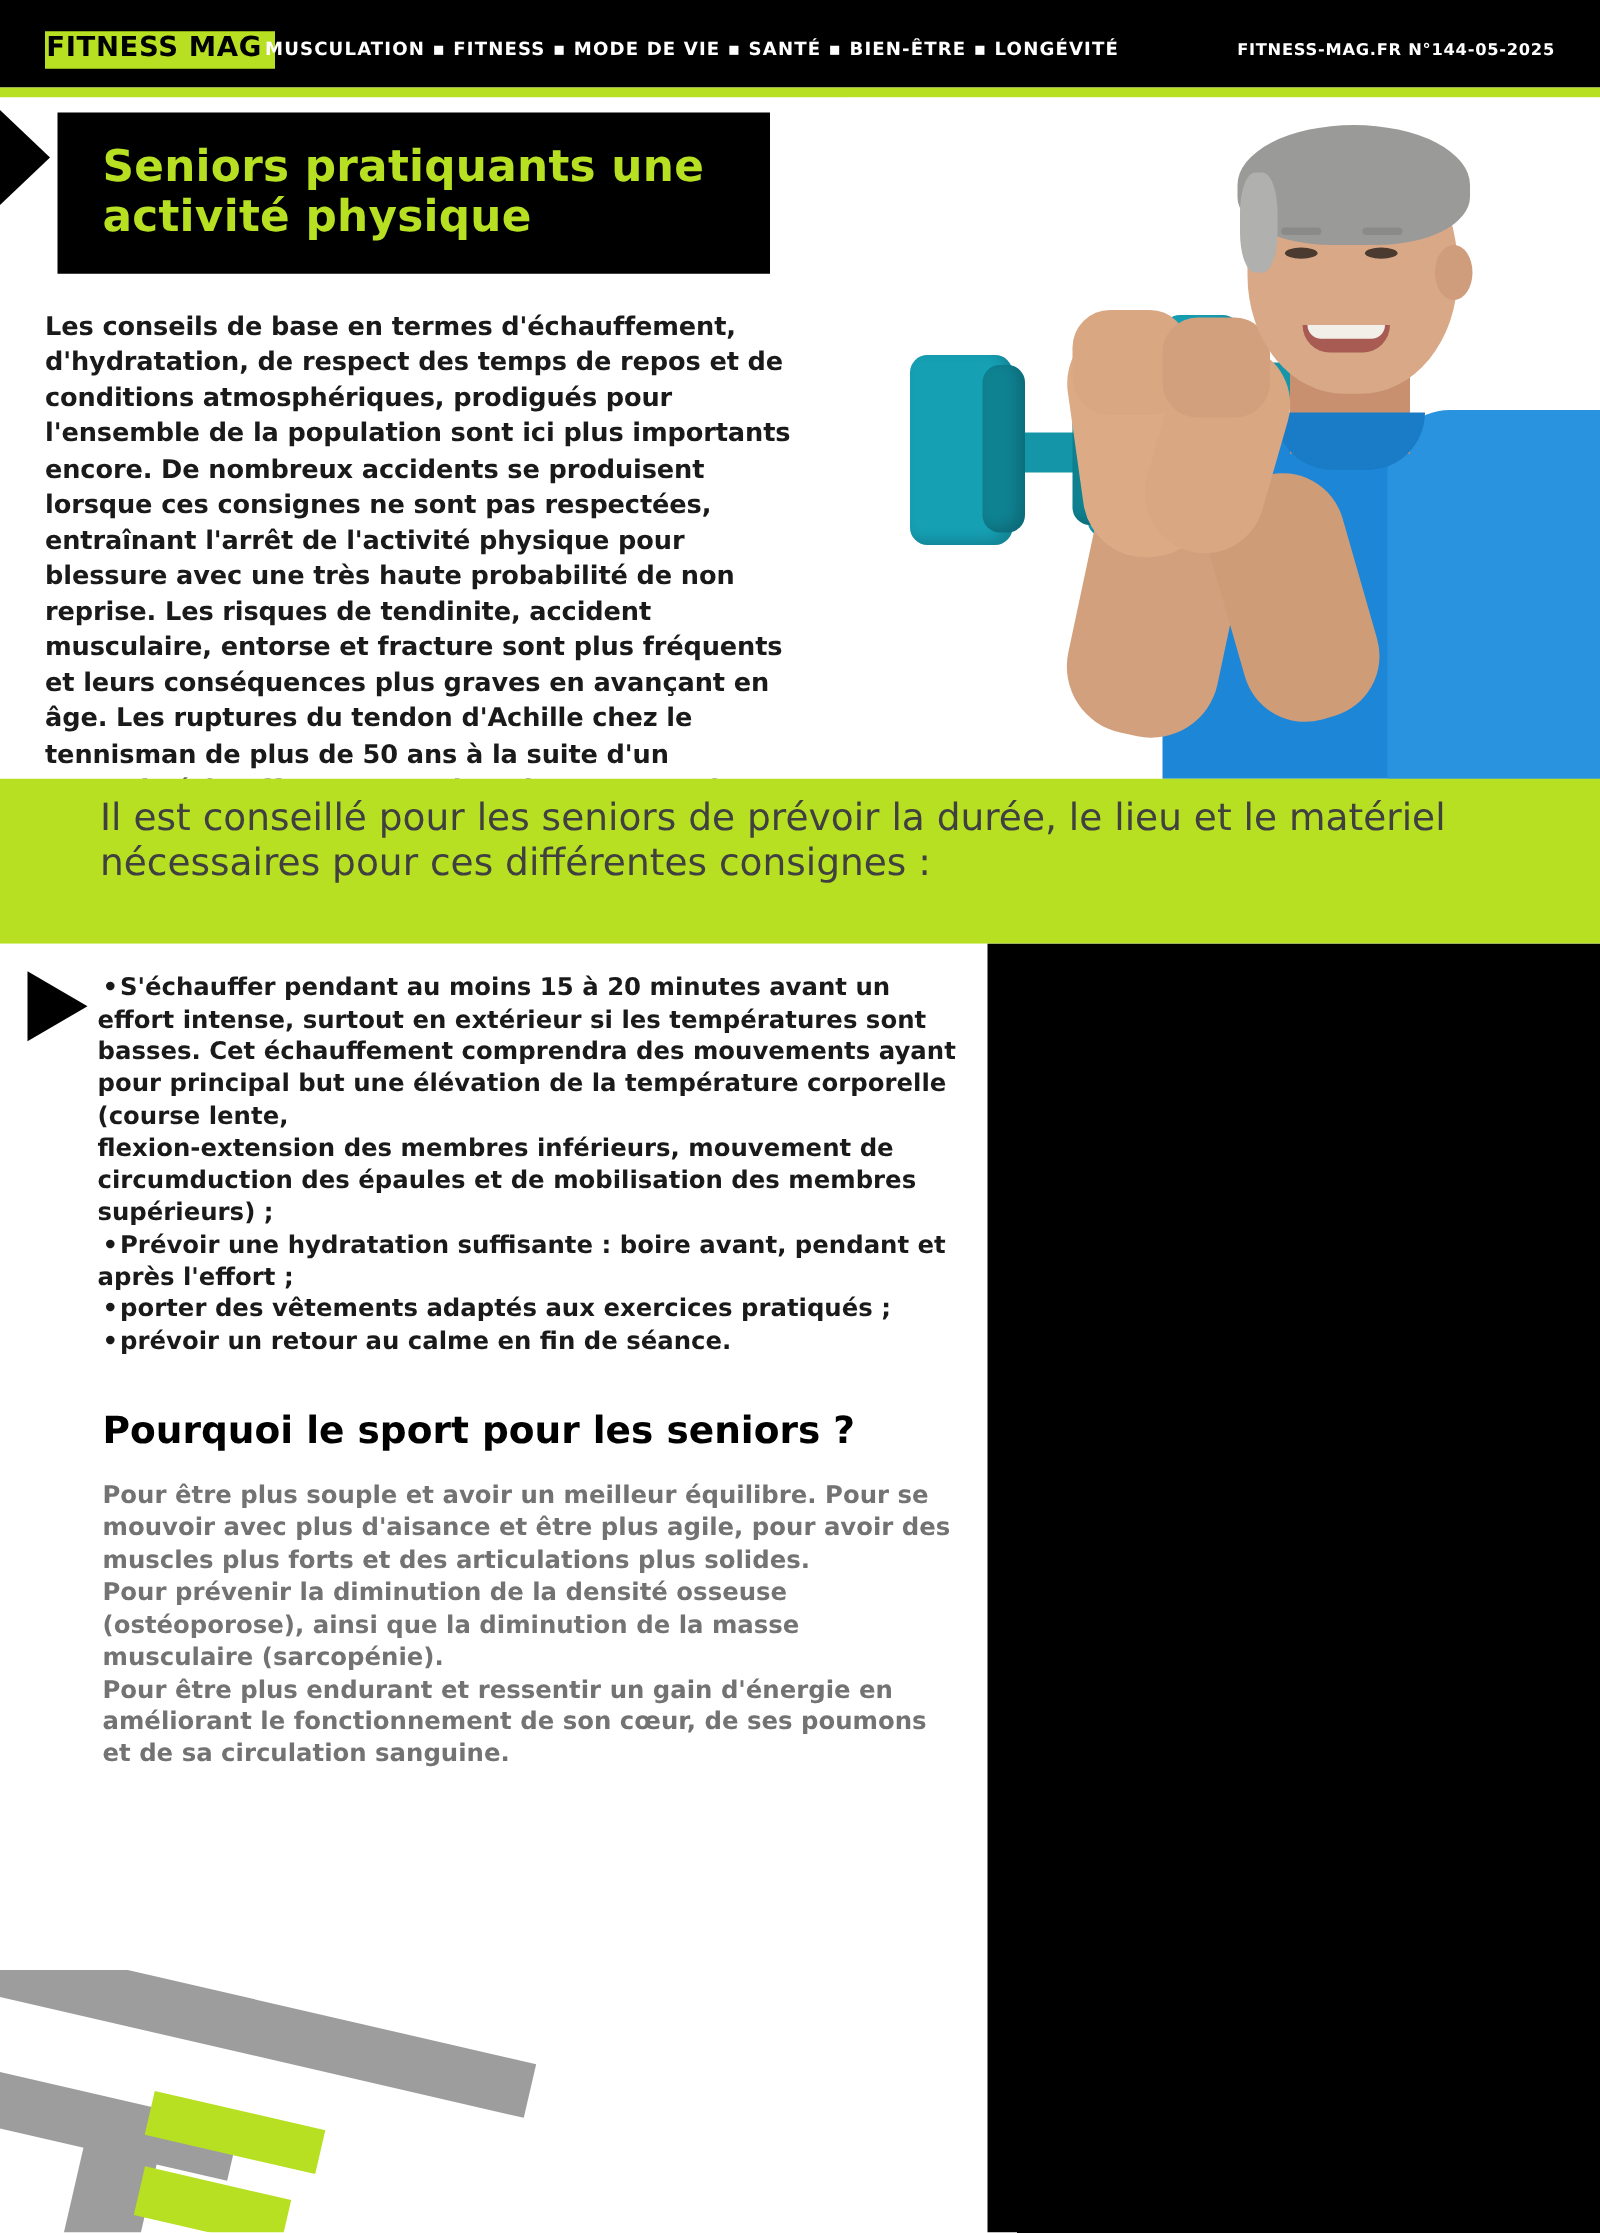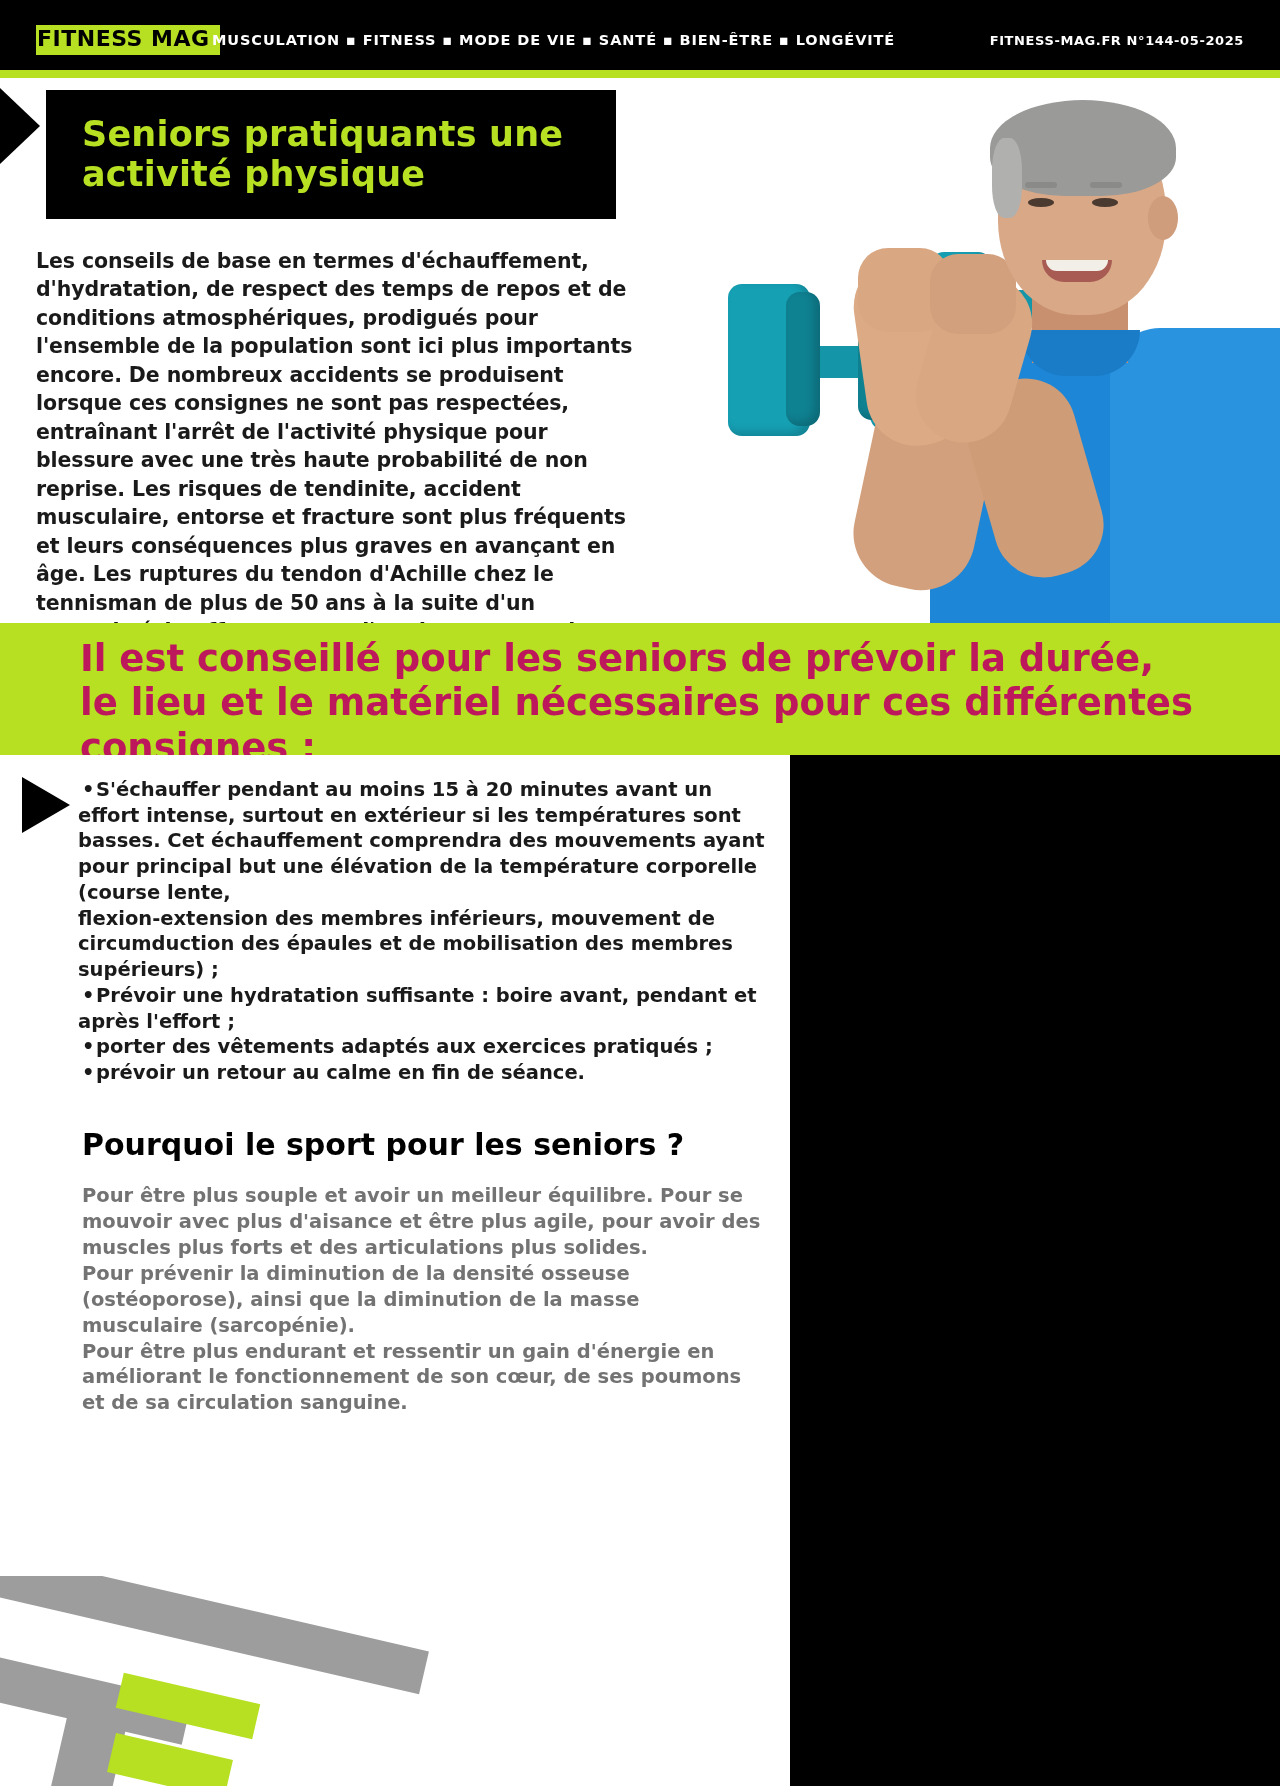--- a/index.html
+++ b/index.html
@@ -273,23 +273,23 @@
     position: absolute;
     top: 623px; left: 0;
     width: 1280px;
     height: 132px;
     background: #b6e021;
   }
   .callout-text {
     position: absolute;
     left: 80px; top: 14px;
     width: 1120px;
-    color: #be185d;
-    font-size: 37px;
-    font-weight: bold;
+    color: #404040;
+    font-size: 30px;
+    font-weight: normal;
     line-height: 1.2;
   }
 
   
   .lower {
     position: absolute;
     top: 755px; left: 0;
     width: 1280px;
     height: 1031px;
     background: #ffffff;

